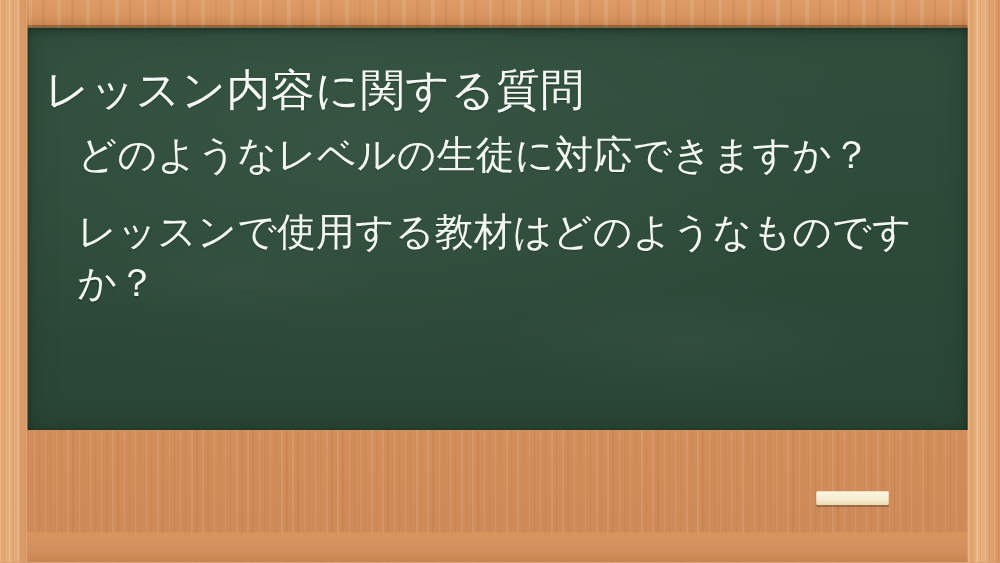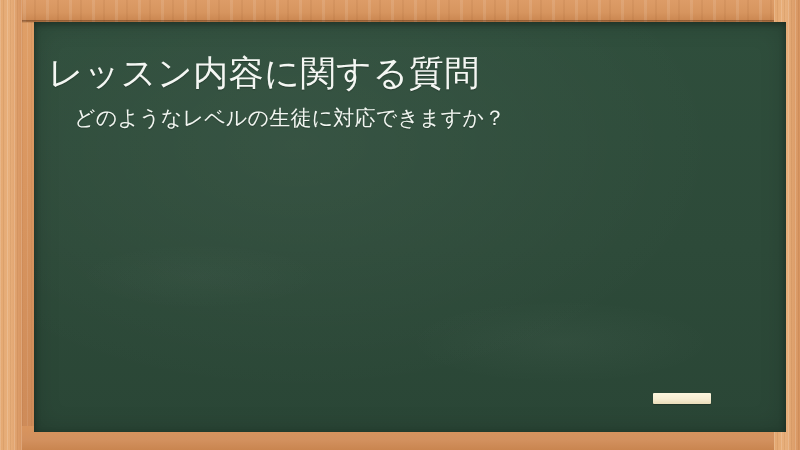--- a/index.html
+++ b/index.html
@@ -111,28 +111,27 @@
     height: 3px;
     background: linear-gradient(180deg, rgba(60,30,10,0.45), rgba(60,30,10,0.05));
   }
 
   
   .board {
     position: absolute;
     left: 22px;
     top: 22px;
     width: 752px;
-    height: 410px;
+    height: 322px;
     background:
       radial-gradient(ellipse at 35% 30%, rgba(255,255,255,0.045) 0%, rgba(255,255,255,0.0) 62%),
       linear-gradient(180deg, #2f4e3c 0%, #2d4a39 55%, #2a4636 100%);
     box-shadow: inset 0 2px 6px rgba(0,0,0,0.35),
                 inset 0 0 26px rgba(0,0,0,0.18);
     overflow: hidden;
-    margin-left: 12px;
   }
   
   .board-smudge {
     position: absolute;
     inset: 0;
     background:
       radial-gradient(ellipse 220px 60px at 70% 78%, rgba(220,235,225,0.035), rgba(0,0,0,0) 70%),
       radial-gradient(ellipse 180px 48px at 22% 62%, rgba(220,235,225,0.025), rgba(0,0,0,0) 70%);
     pointer-events: none;
   }
@@ -156,21 +155,21 @@
     position: absolute;
     left: 40px;
     top: 82px;
     right: 24px;
     margin: 0;
     padding: 0;
     list-style: none;
   }
   .question-item {
     color: #f2f6f1;
-    font-size: 21px;
+    font-size: 31px;
     line-height: 1.34;
     font-weight: 400;
     letter-spacing: 0.2px;
     margin: 0 0 20px 0;
     text-shadow: 0 1px 1px rgba(0,0,0,0.22);
   }
   .question-item:last-child { margin-bottom: 0; }
 
   
   .eraser {
@@ -196,18 +195,19 @@
   <div class="stile right"></div>
   <div class="edge-shadow-top"></div>
 
   <div class="board">
     <div class="board-smudge"></div>
 
     <h1 class="board-title">レッスン内容に関する質問</h1>
 
     <ul class="question-list">
       <li class="question-item">どのようなレベルの生徒に対応できますか？</li>
+      <li class="question-item">レッスンで使用する教材はどのようなものですか？</li>
     </ul>
   </div>
 
   <div class="eraser"></div>
 
 </div>
 
 </body></html>

